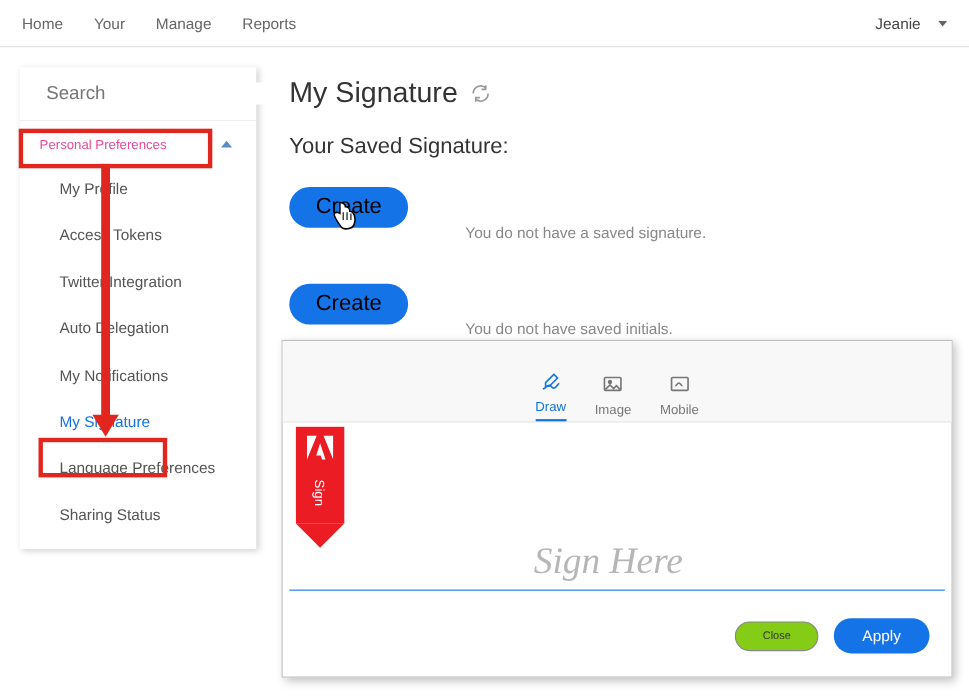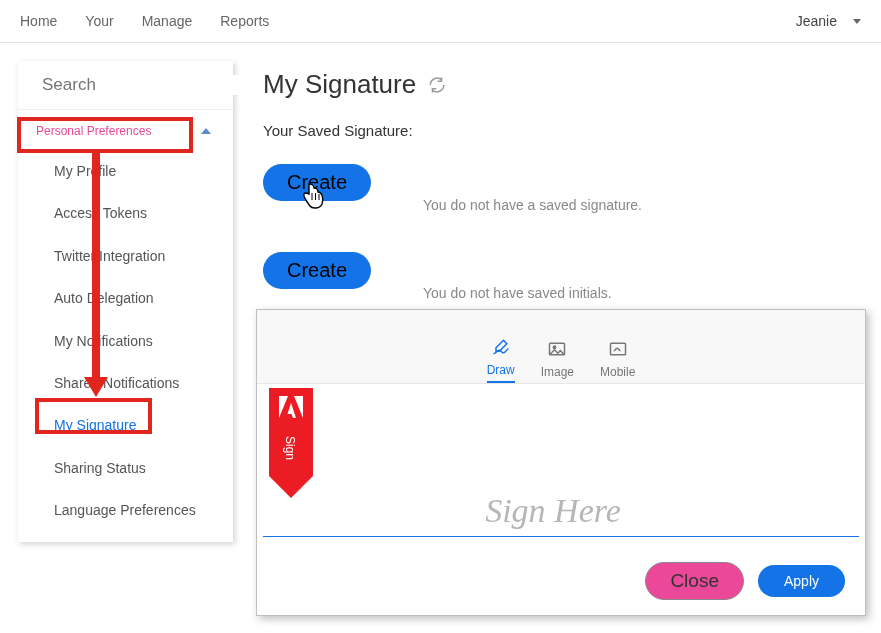--- a/index.html
+++ b/index.html
@@ -24,21 +24,21 @@
 
   .side-item { padding: 10px 12px 10px 36px; color: #555; cursor: pointer; font-size: 14px; line-height: 1.6; }
   .side-item.selected { color: #1473E6; }
 
   .main { flex: 1; padding: 8px 30px 0 30px; position: relative; }
   .page-title-row { display: flex; align-items: center; margin-bottom: 22px; }
   .page-title-row h1 { font-weight: 300; font-size: 26px; color: #333; margin-right: 12px; }
   .refresh { color: #888; display: inline-flex; align-items: center; }
   .refresh svg { width: 18px; height: 18px; }
 
-  .subhead { color: #333; font-size: 15px; margin-bottom: 12px; }
+  .subhead { color: #333; font-size: 20px; margin-bottom: 12px; }
   .row { display: flex; align-items: center; margin-bottom: 26px; }
   .pill-btn { background: #1473E6; color: #000000; border: none; border-radius: 20px; padding: 7px 24px; font-size: 20px; cursor: pointer; }
   .muted { color: #888; font-size: 14px; margin-left: 52px; margin-top: 46px; }
 
   
   .anno-box1 { position: absolute; border: 4px solid #e1261f; left: 17px; top: 117px; width: 176px; height: 36px; z-index: 30; pointer-events: none; }
   .anno-box2 { position: absolute; border: 4px solid #e1261f; left: 35px; top: 398px; width: 117px; height: 36px; z-index: 30; pointer-events: none; }
   .anno-arrow { position: absolute; left: 88px; top: 149px; width: 16px; height: 253px; z-index: 29; pointer-events: none; }
   .anno-arrow .stem { position: absolute; left: 4px; top: 0; width: 8px; height: 233px; background: #e1261f; }
   .anno-arrow .head { position: absolute; left: -4px; top: 228px; width: 0; height: 0; border-left: 12px solid transparent; border-right: 12px solid transparent; border-top: 20px solid #e1261f; }
@@ -56,21 +56,21 @@
   .badge { position: absolute; left: 12px; top: 4px; width: 44px; height: 110px; }
   .badge .body { position: absolute; left: 0; top: 0; width: 44px; height: 88px; background: #ec1c24; }
   .badge .point { position: absolute; left: 0; top: 88px; width: 0; height: 0; border-left: 22px solid transparent; border-right: 22px solid transparent; border-top: 22px solid #ec1c24; }
   .badge .logo { position: absolute; top: 8px; left: 10px; color: #fff; }
   .badge .txt { position: absolute; top: 48px; left: 14px; color: #fff; font-size: 12px; writing-mode: vertical-rl; }
 
   .sign-here { position: absolute; left: 0; right: 16px; top: 0; height: 152px; display: flex; align-items: flex-end; justify-content: center; font-family: "Brush Script MT", "Segoe Script", cursive; font-size: 34px; color: #b6b6b6; font-style: italic; padding-bottom: 6px; }
   .sign-line { position: absolute; left: 6px; right: 6px; top: 152px; height: 1px; background: #1473E6; }
 
   .sig-actions { display: flex; justify-content: flex-end; align-items: center; gap: 14px; padding: 8px 20px 0 0; }
-  .btn-outline { background: #ec4899; border: 1.5px solid #888; border-radius: 20px; padding: 7px 24px; font-size: 19px; color: #333; cursor: pointer; }
+  .btn-outline { background: #84cc16; border: 1.5px solid #888; border-radius: 20px; padding: 7px 24px; font-size: 10px; color: #333; cursor: pointer; }
   .btn-primary { background: #1473E6; color: #fff; border: none; border-radius: 20px; padding: 8px 26px; font-size: 14px; cursor: pointer; }
 </style>
 </head>
 <body>
 
 <div class="topnav">
   <span class="nav-link">Home</span>
   <span class="nav-link">Your</span>
   <span class="nav-link">Manage</span>
   <span class="nav-link">Reports</span>
@@ -93,24 +93,23 @@
     <div class="section-head">
       <span class="label">Personal Preferences</span>
       <span class="spacer"></span>
       <span class="chev-up"></span>
     </div>
     <div class="side-item">My Profile</div>
     <div class="side-item">Access Tokens</div>
     <div class="side-item">Twitter Integration</div>
     <div class="side-item">Auto Delegation</div>
     <div class="side-item">My Notifications</div>
-    <div class="side-item">Shared Notifications</div>
     <div class="side-item selected">My Signature</div>
+    <div class="side-item">Language Preferences</div>
     <div class="side-item">Sharing Status</div>
-    <div class="side-item">Language Preferences</div>
   </div>
 
   <div class="main">
     <div class="page-title-row">
       <h1>My Signature</h1>
       <span class="refresh">
         <svg viewBox="0 0 24 24" fill="none" stroke="#999" stroke-width="2">
             <path d="M3 12a9 9 0 0 1 15.5-6.3M21 12a9 9 0 0 1-15.5 6.3"></path>
             <polyline points="18 2 18 7 13 7"></polyline>
             <polyline points="6 22 6 17 11 17"></polyline>

